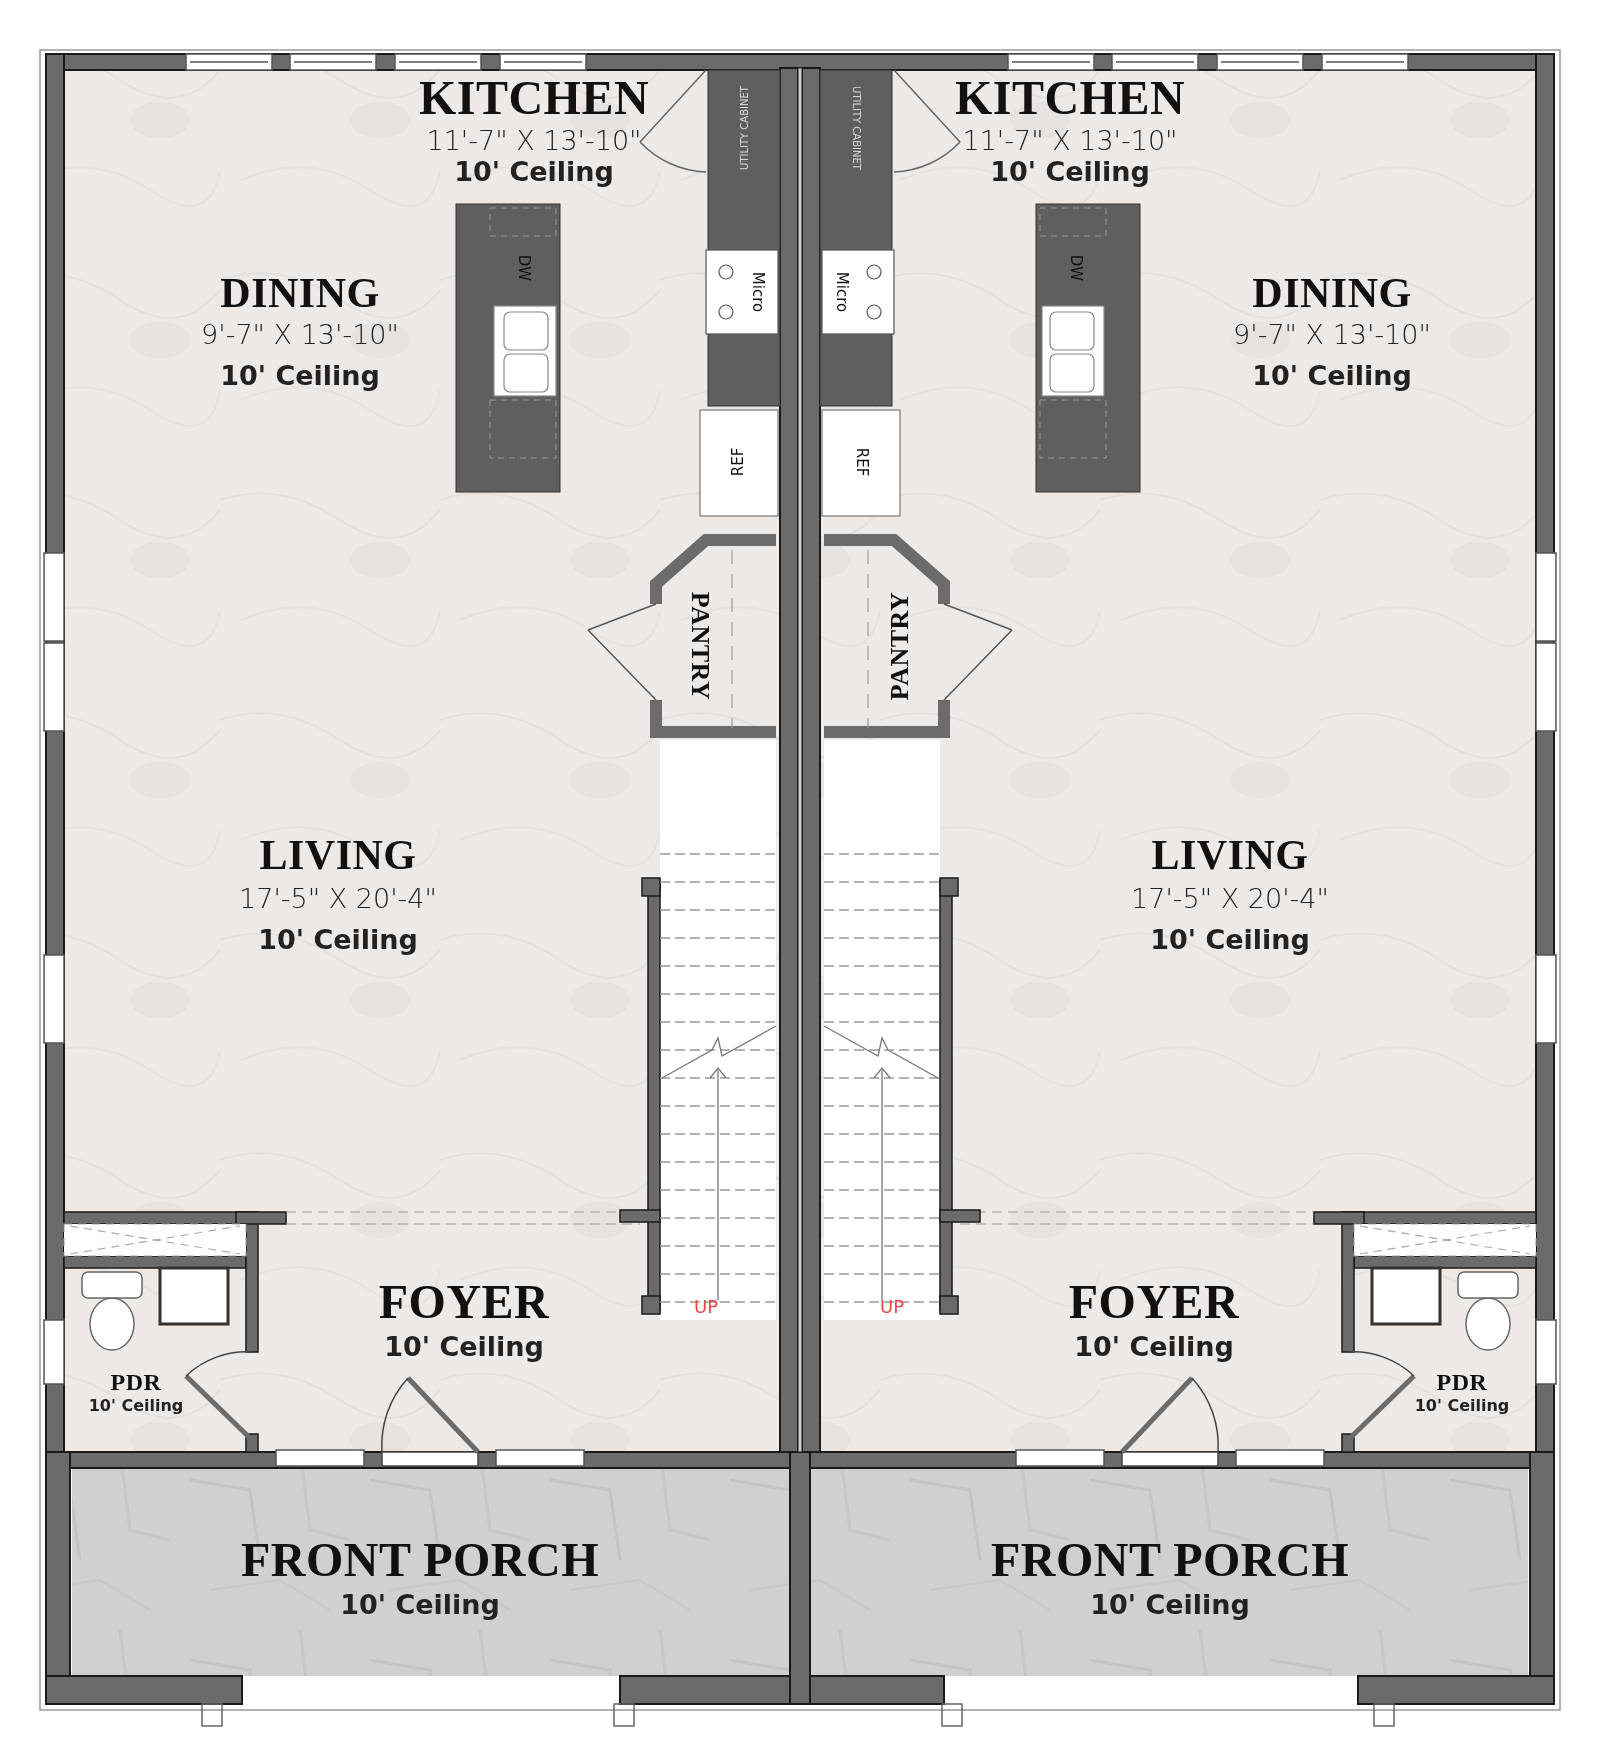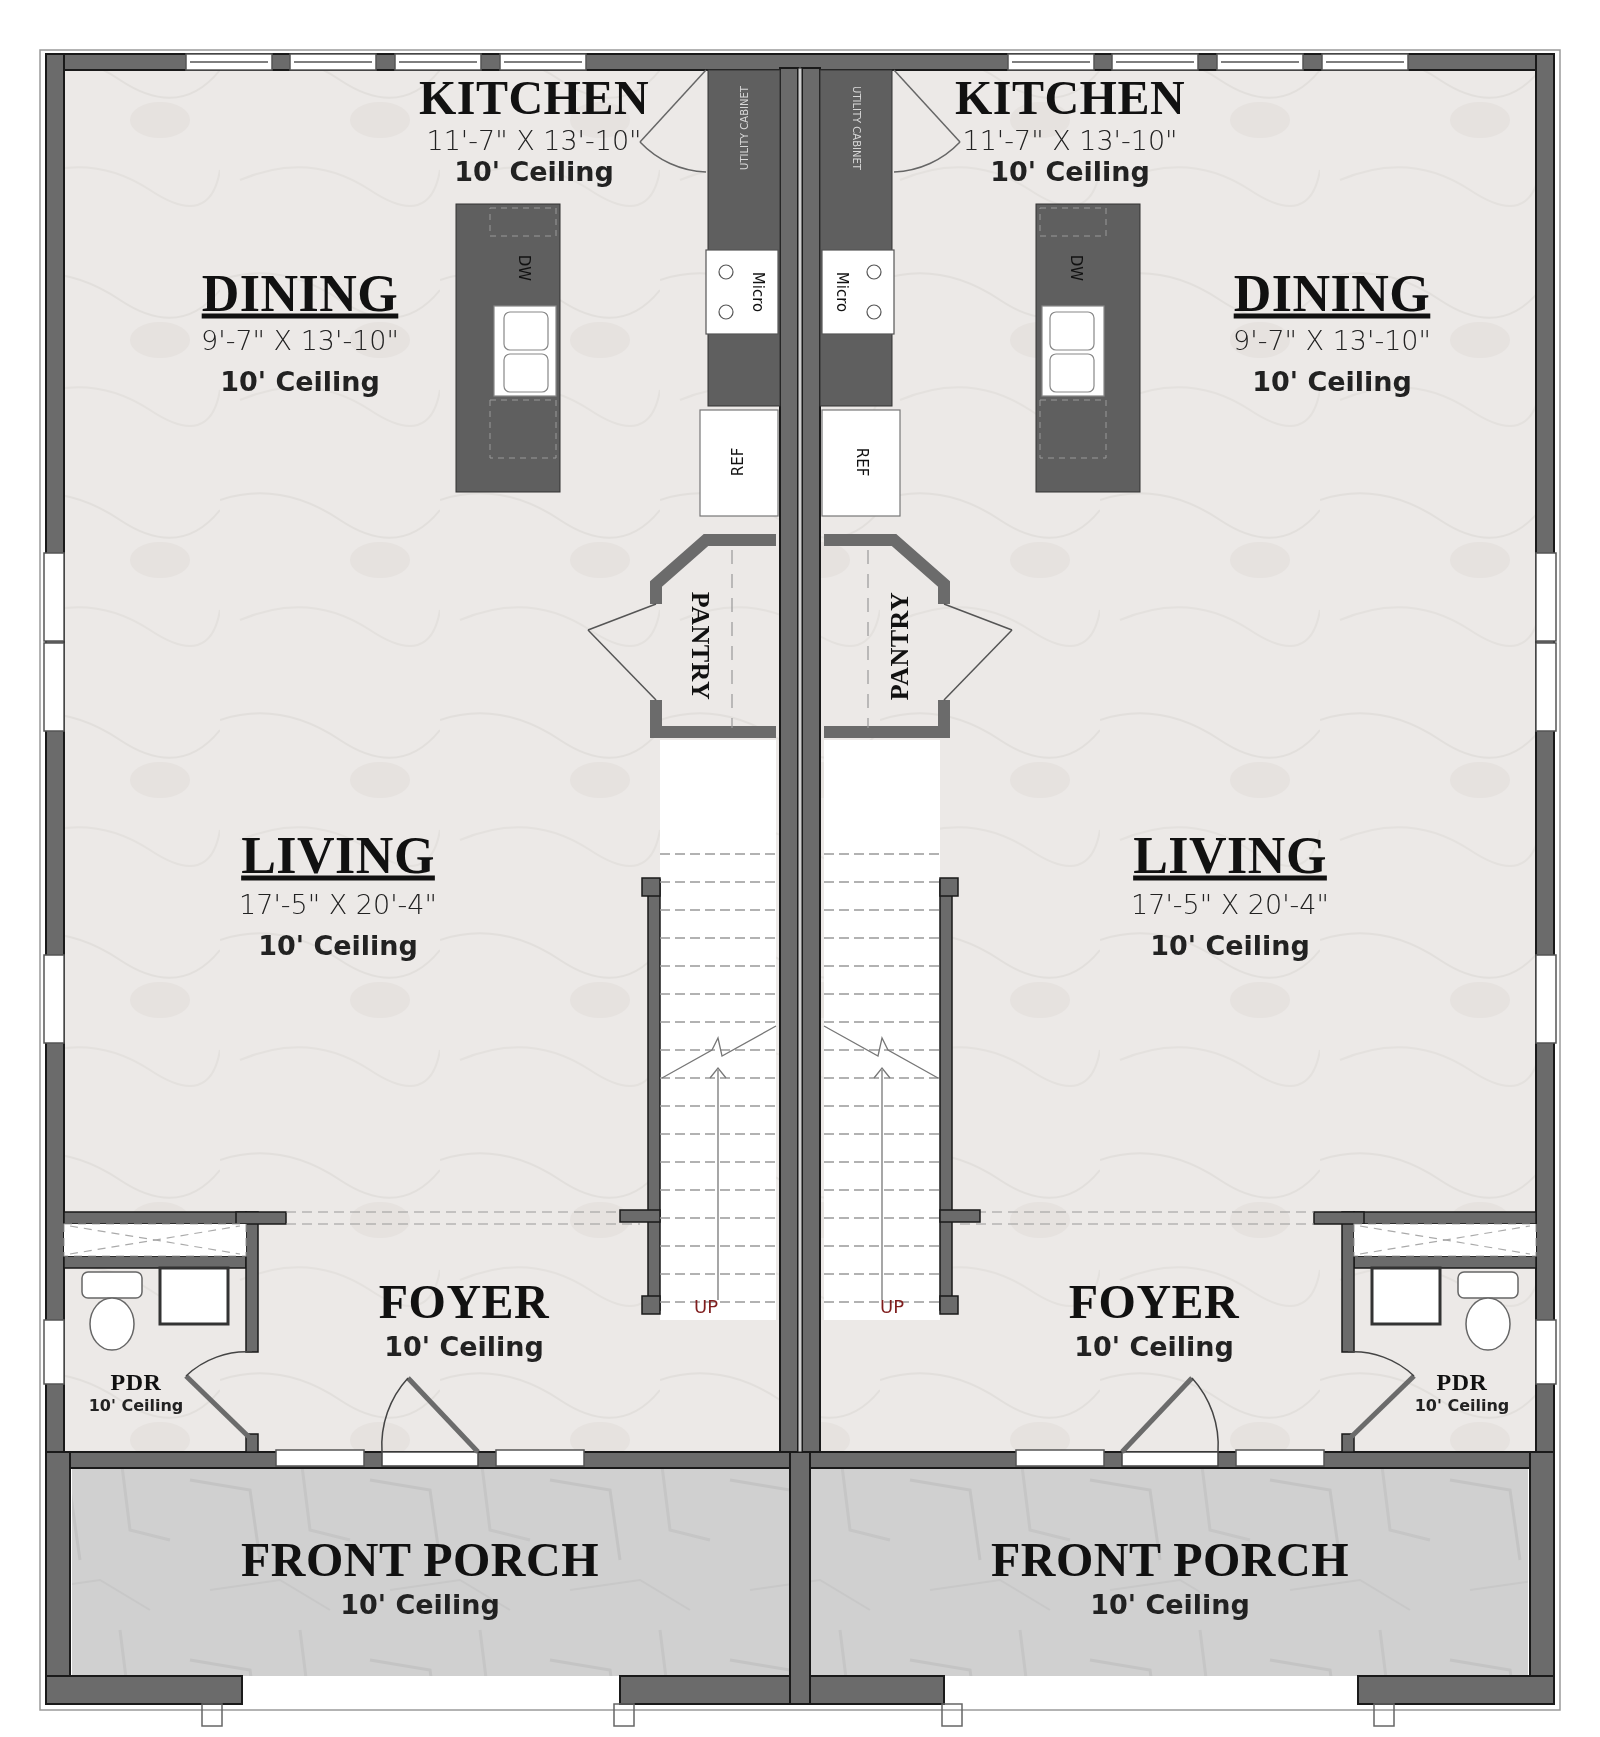--- a/index.html
+++ b/index.html
@@ -1,31 +1,31 @@
 <!DOCTYPE html>
 <html><head>
 <meta charset="utf-8">
 <style>
   html, body { margin: 0; padding: 0; background: #ffffff; }
   body { width: 1600px; height: 1737px; position: relative; overflow: hidden; }
   #plan { position: absolute; left: 0; top: 0; width: 1600px; height: 1737px; }
   .lbl { position: absolute; transform: translate(-50%, -50%); white-space: nowrap; text-align: center; color: #111; }
   .serif { font-family: "Liberation Serif", "DejaVu Serif", serif; font-weight: bold; letter-spacing: 0.5px; }
   .sans { font-family: "DejaVu Sans", "Liberation Sans", sans-serif; color: #222; font-weight: bold; }
-  .big { font-size: 52px; text-decoration: underline; }
+  .big { font-size: 42px; }
   .mid { font-size: 48px; }
   .dim { font-size: 27px; font-weight: 300; }
   .ceil { font-size: 27px; }
   .small-title { font-size: 24px; }
   .small-ceil { font-size: 16px; }
   .tiny { font-size: 15px; font-family: "DejaVu Sans", sans-serif; color: #111; }
   .vert { transform: translate(-50%, -50%) rotate(90deg); }
   .vertL { transform: translate(-50%, -50%) rotate(-90deg); }
   .cab { font-size: 10px; line-height: 11px; color: #d8d8d8; font-family: "DejaVu Sans", sans-serif; }
-  .up { font-size: 18px; font-family: "DejaVu Sans", sans-serif; color: #7f1d1d; }
+  .up { font-size: 18px; font-family: "DejaVu Sans", sans-serif; color: #ef4444; }
 </style>
 </head>
 <body>
 
 <svg id="plan" viewBox="0 0 1600 1737" xmlns="http://www.w3.org/2000/svg">
   <defs>
     <pattern id="marble" width="220" height="220" patternUnits="userSpaceOnUse">
       <rect width="220" height="220" fill="#ece9e7"></rect>
       <path d="M0 60 Q60 40 120 80 T220 70" stroke="#e2dfdc" stroke-width="2" fill="none"></path>
       <path d="M20 180 Q90 150 150 190 T220 170" stroke="#e4e1de" stroke-width="2" fill="none"></path>

